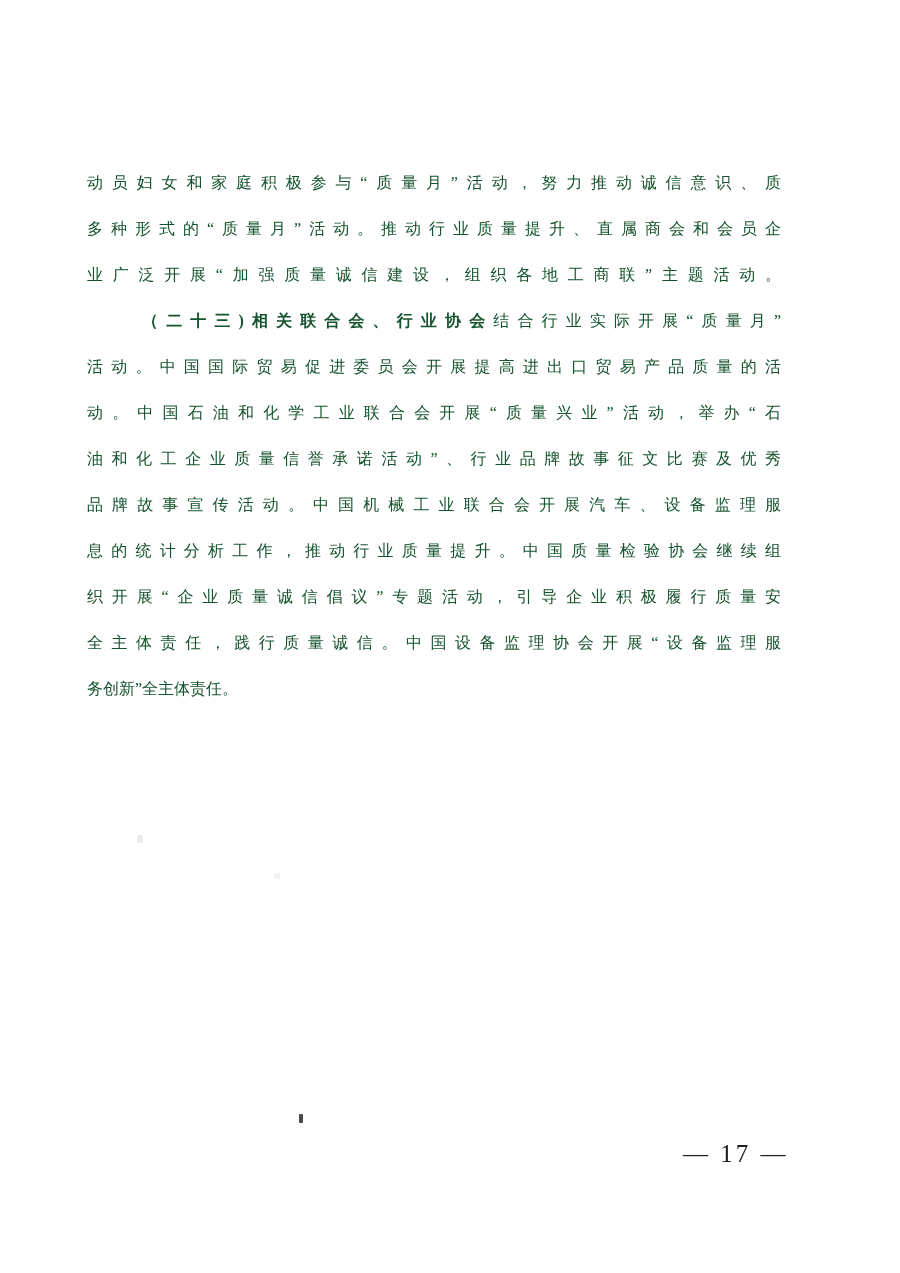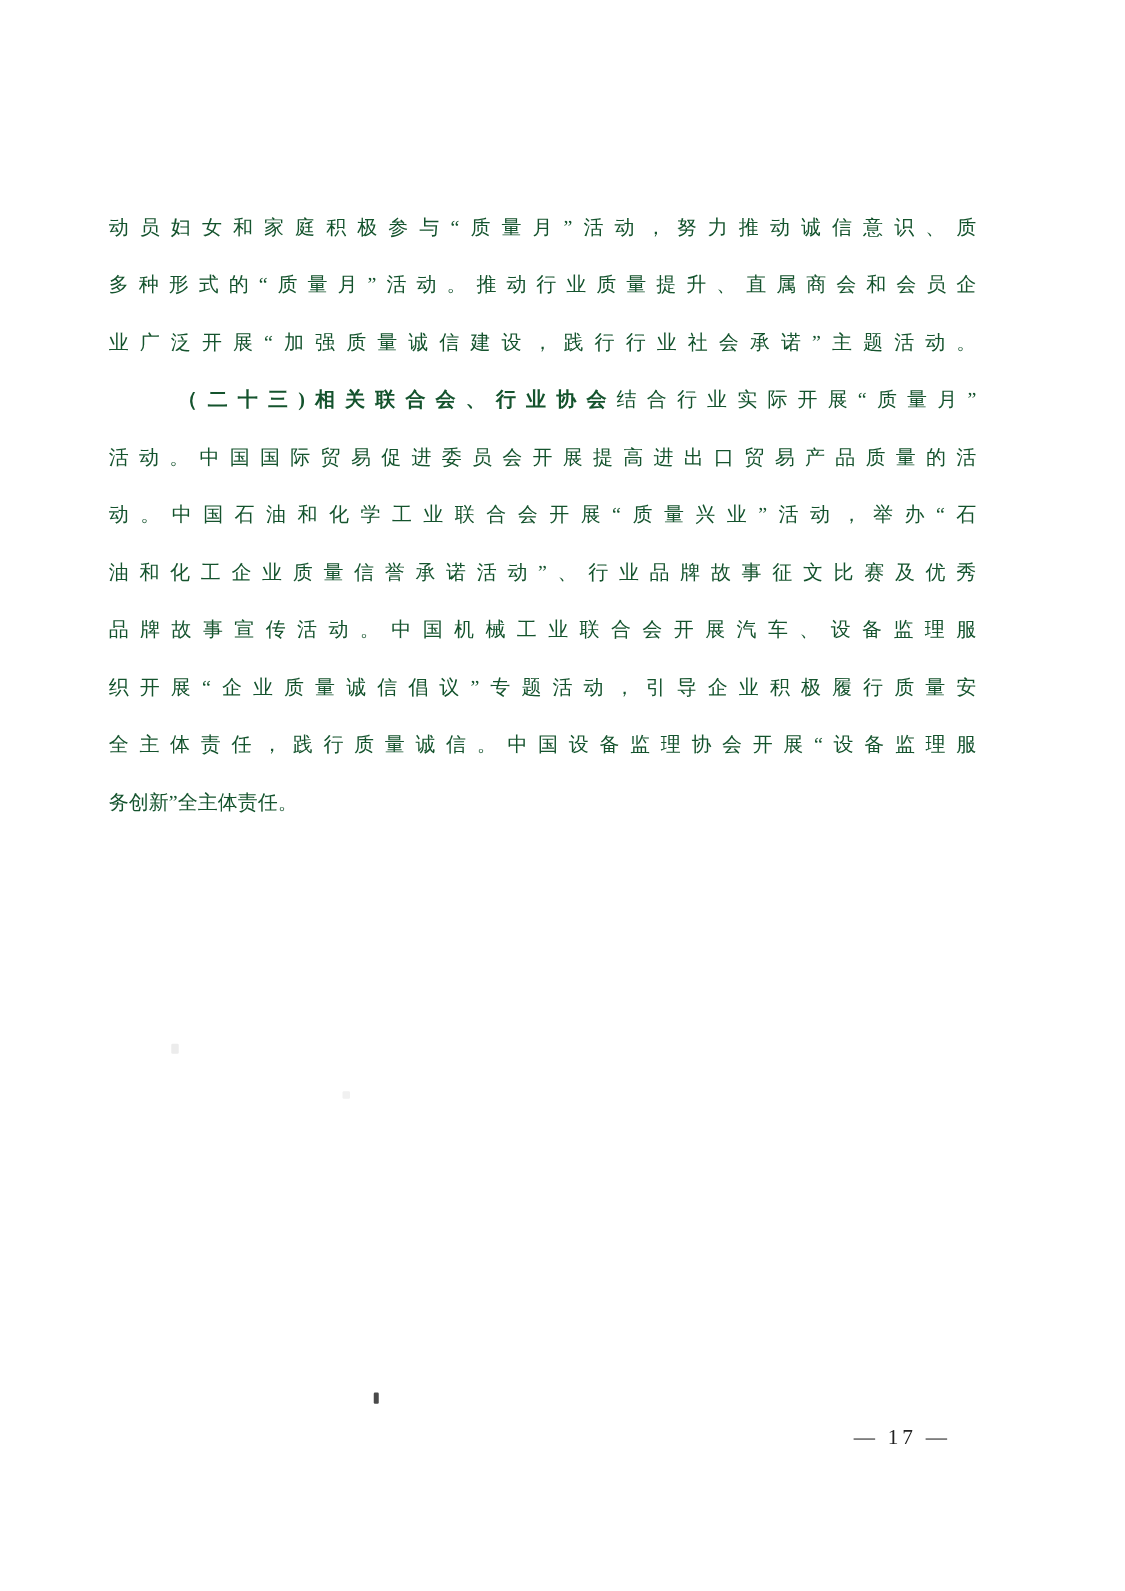--- a/index.html
+++ b/index.html
@@ -36,21 +36,21 @@
   .line.last {
     text-align: left;
     text-align-last: left;
   }
   .line.indent { text-indent: 55px; }
   .lead { font-weight: bold; }
   .footer {
     position: absolute;
     left: 683px;
     top: 1140px;
-    font-size: 17px;
+    font-size: 25px;
     color: #222222;
     letter-spacing: 3px;
     white-space: nowrap;
   }
   .speck { position: absolute; border-radius: 1px; }
   .speck-1 { left: 299px; top: 1114px; width: 4px; height: 9px; background: #4a4a4a; }
   .speck-2 { left: 137px; top: 835px; width: 6px; height: 8px; background: #ececec; }
   .speck-3 { left: 274px; top: 873px; width: 6px; height: 6px; background: #f1f1f1; }
 </style>
 </head>
@@ -59,29 +59,30 @@
 <div class="page">
 
   <div class="body-text">
 
     <div class="para">
       <div class="line">动员妇女和家庭积极参与“质量月”活动，努力推动诚信意识、质</div>
     </div>
 
     <div class="para">
       <div class="line">多种形式的“质量月”活动。推动行业质量提升、直属商会和会员企</div>
-      <div class="line">业广泛开展“加强质量诚信建设，践行行业社会承诺”主题活动。</div>
+      <div class="line">业广泛开展“加强质量诚信建设，组织各地工商联”主题活动。</div>
     </div>
 
     <div class="para">
       <div class="line indent"><span class="lead">（二十三)相关联合会、行业协会</span><span>结合行业实际开展“质量月”</span></div>
       <div class="line">活动。中国国际贸易促进委员会开展提高进出口贸易产品质量的活</div>
       <div class="line">动。中国石油和化学工业联合会开展“质量兴业”活动，举办“石</div>
       <div class="line">油和化工企业质量信誉承诺活动”、行业品牌故事征文比赛及优秀</div>
       <div class="line">品牌故事宣传活动。中国机械工业联合会开展汽车、设备监理服</div>
+      <div class="line">息的统计分析工作，推动行业质量提升。中国质量检验协会继续组</div>
       <div class="line">织开展“企业质量诚信倡议”专题活动，引导企业积极履行质量安</div>
       <div class="line">全主体责任，践行质量诚信。中国设备监理协会开展“设备监理服</div>
       <div class="line last">务创新”全主体责任。</div>
     </div>
 
   </div>
 
   <div class="footer">— 17 —</div>
 
   <div class="speck speck-1"></div>

